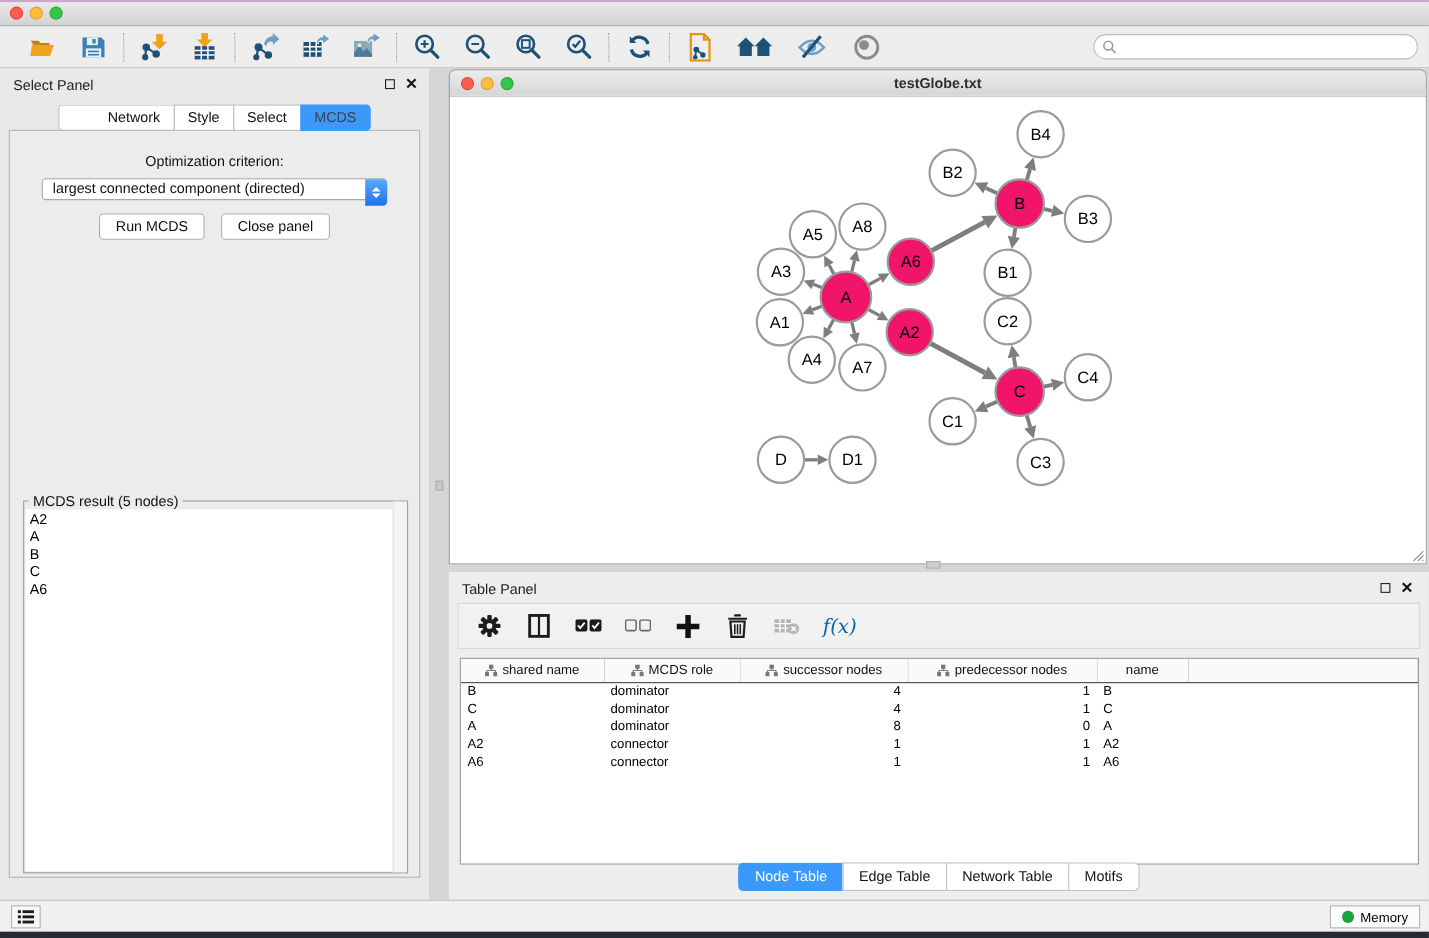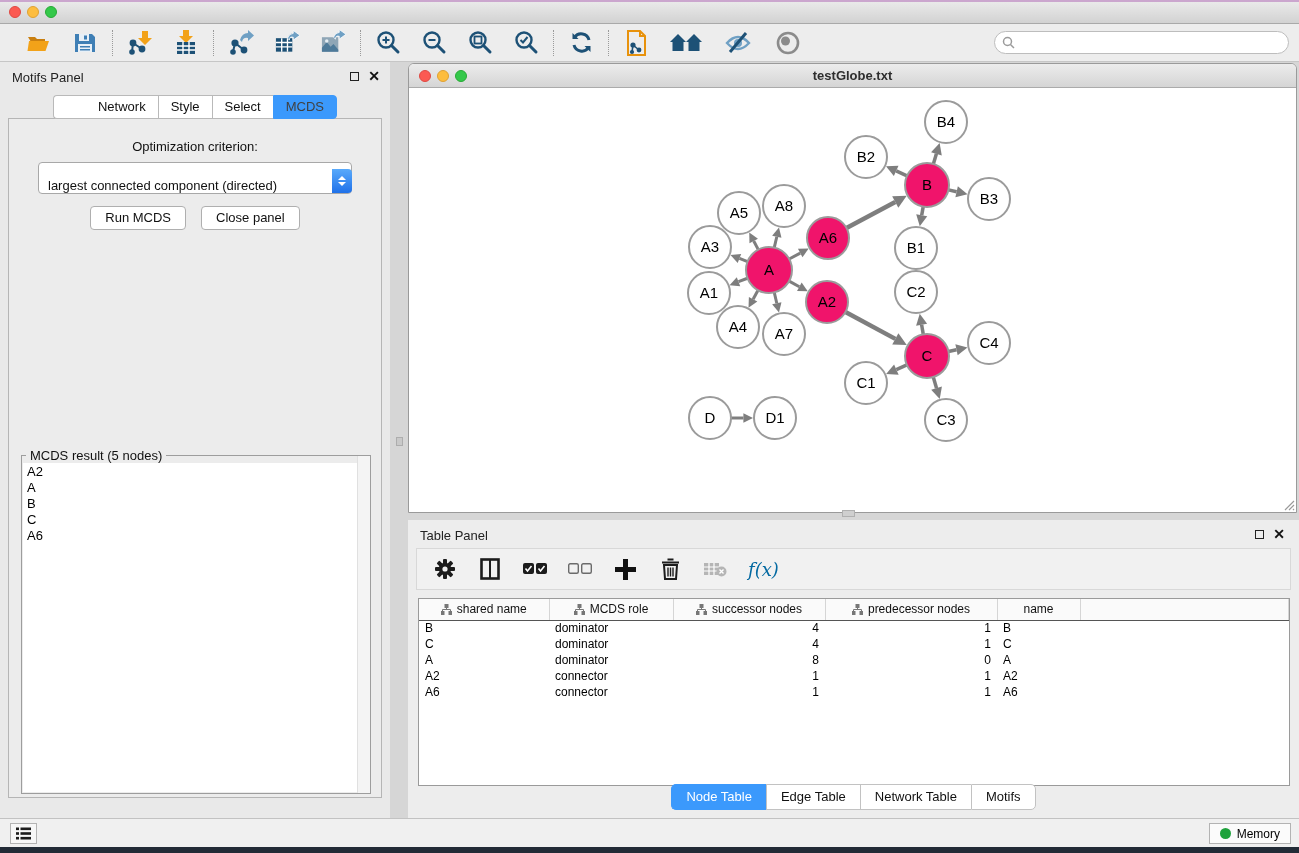--- a/index.html
+++ b/index.html
@@ -37,22 +37,22 @@
 
   .cp-tabs { position:absolute; top:33px; left:0; width:100%; display:flex; justify-content:center; z-index:2; }
   .cp-tabs .tab { background:#fff; border:1px solid #B9B9B9; border-right:none; padding:3px 12px 4px;
     font-size:13px; color:#111; }
   .cp-tabs .tab:first-child { border-radius:4px 0 0 4px;padding-left:44px; }
   .cp-tabs .tab:last-child { border-radius:0 4px 4px 0; border-right:1px solid #B9B9B9; }
   .cp-tabs .tab.active { background:#3B99FC; color:#404040; border-color:#3B99FC; }
 
   .cp-box { position:absolute; left:8px; top:56px; width:374px; height:680px; border:1px solid #B5B5B5; background:#ECECEC; }
   .opt-label { margin-top:20px; text-align:center; font-size:13px; color:#111; }
-  .selectbox { position:relative; margin:8px auto 0; width:314px; height:32px; background:#fff;
-    border:1px solid #A8A8A8; border-radius:4px; display:flex; align-items:flex-end; }
+  .selectbox { position:relative; margin:8px auto 0; width:314px; height:20px; background:#fff;
+    border:1px solid #A8A8A8; border-radius:4px; display:flex; align-items:flex-start; }
   .selectbox .sel-text { padding-left:9px; font-size:13px; color:#111; flex:1; }
   .sel-stepper { width:20px; height:24px; margin-right:-1px; border-radius:0 4px 4px 0;
     background:linear-gradient(#59AAFB,#2071E9); display:flex; flex-direction:column; align-items:center; justify-content:center; gap:2px; }
   .chev { width:0; height:0; border-left:4px solid transparent; border-right:4px solid transparent; }
   .chev.up { border-bottom:4px solid #fff; }
   .chev.dn { border-top:4px solid #fff; }
   .btn-row { display:flex; justify-content:center; gap:15px; margin-top:12px; }
   .sw-btn { background:#fff; border:1px solid #AFAFAF; border-radius:4px; padding:3px 14px 4px; font-size:13px; color:#111; }
 
   .fieldset { position:absolute; left:12px; top:336px; width:350px; height:339px; border:1px solid #9d9d9d; }
@@ -260,21 +260,21 @@
       <svg width="13" height="13" viewBox="0 0 13 13">
           <circle cx="5.5" cy="5.5" r="4" fill="none" stroke="#9B9B9B" stroke-width="1.5"></circle>
           <path d="M8.5 8.5 L12 12" stroke="#9B9B9B" stroke-width="1.5"></path>
         </svg>
       <input type="text" placeholder="" style="">
     </div>
   </div>
 
   <div class="control-panel">
     <div class="panel-head">
-      <span class="ph-title">Motifs Panel</span>
+      <span class="ph-title">Select Panel</span>
       <span class="panel-icons">
         <span class="float-ico"></span>
         <span class="close-ico">✕</span>
       </span>
     </div>
     <div class="cp-tabs">
         <div class="tab">Network</div>
         <div class="tab">Style</div>
         <div class="tab">Select</div>
         <div class="tab active">MCDS</div>

